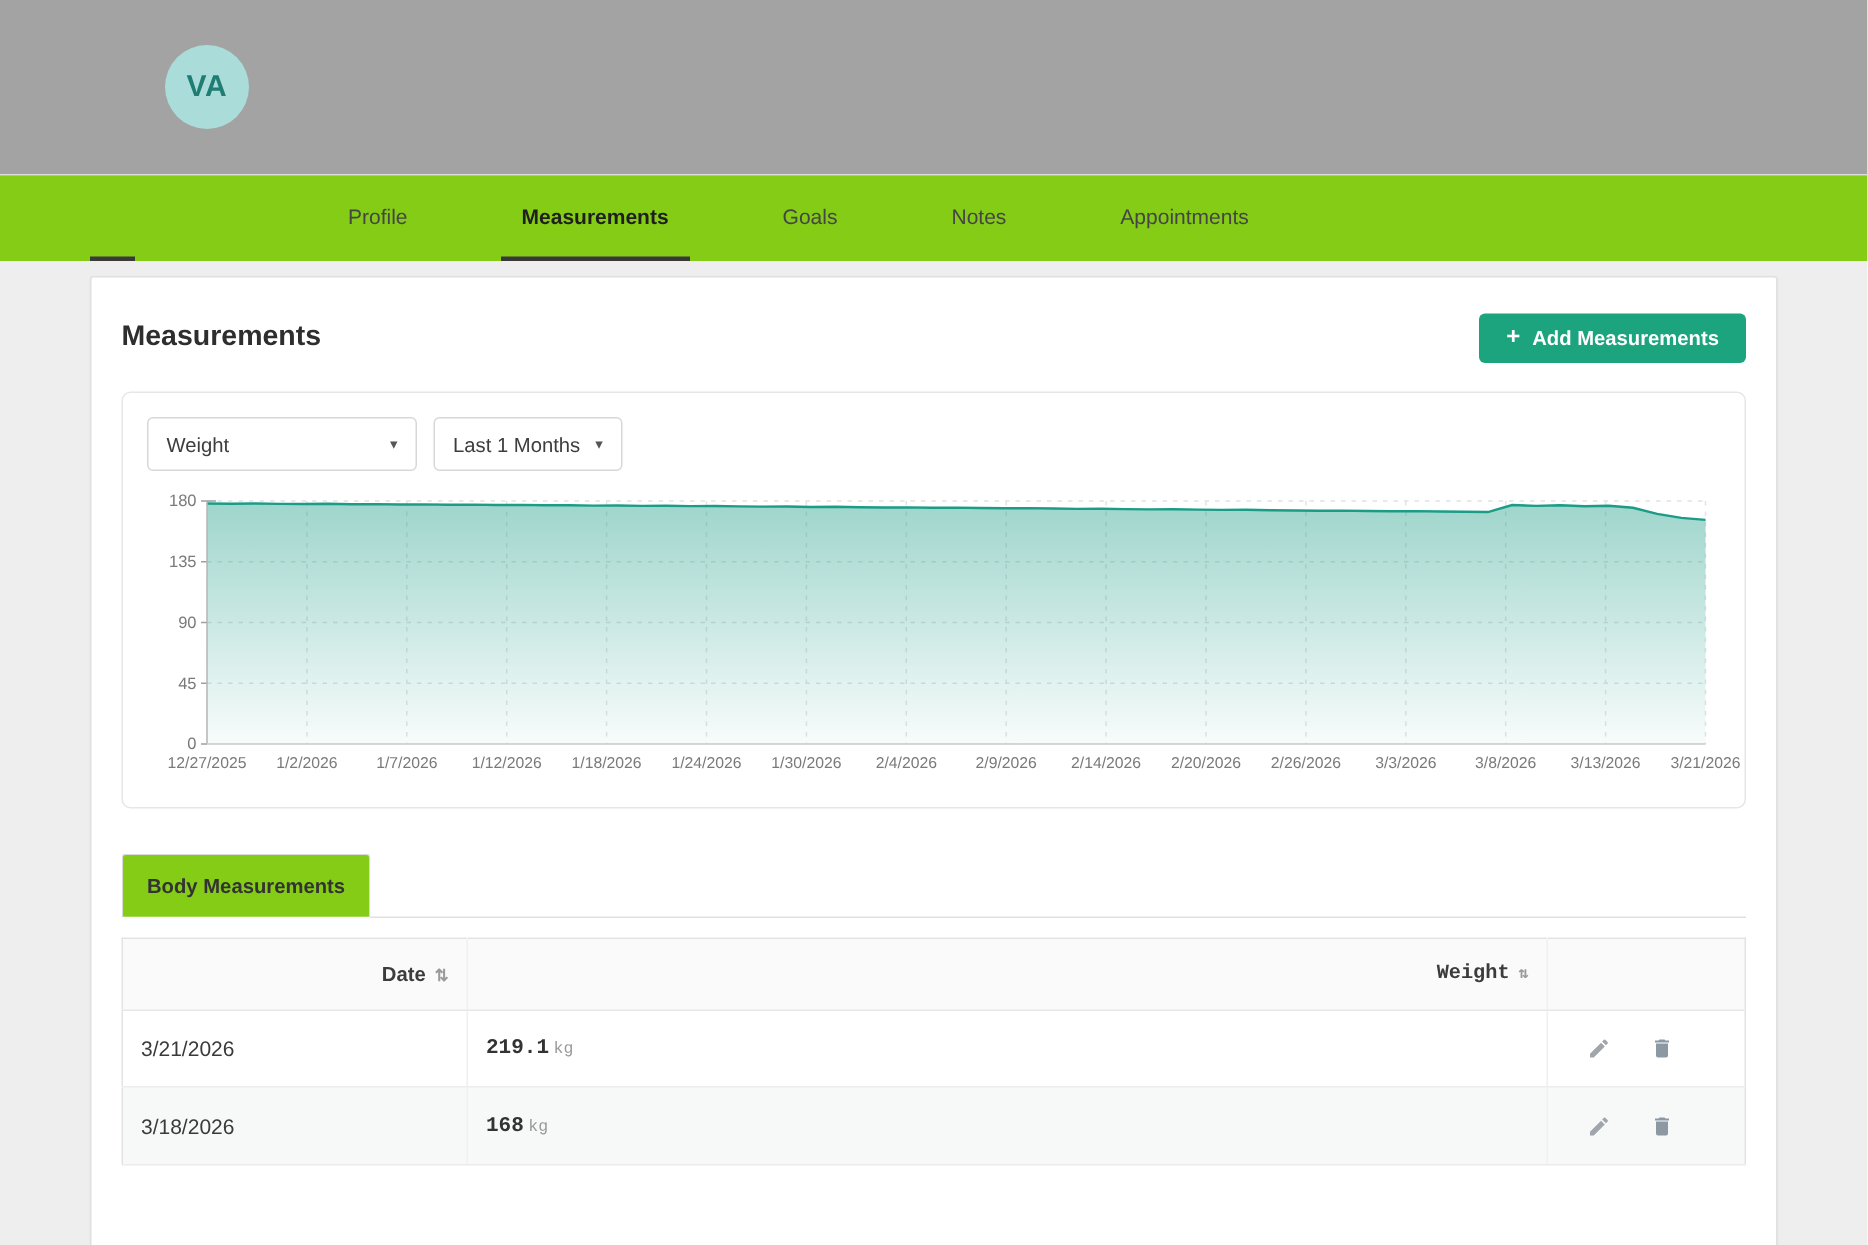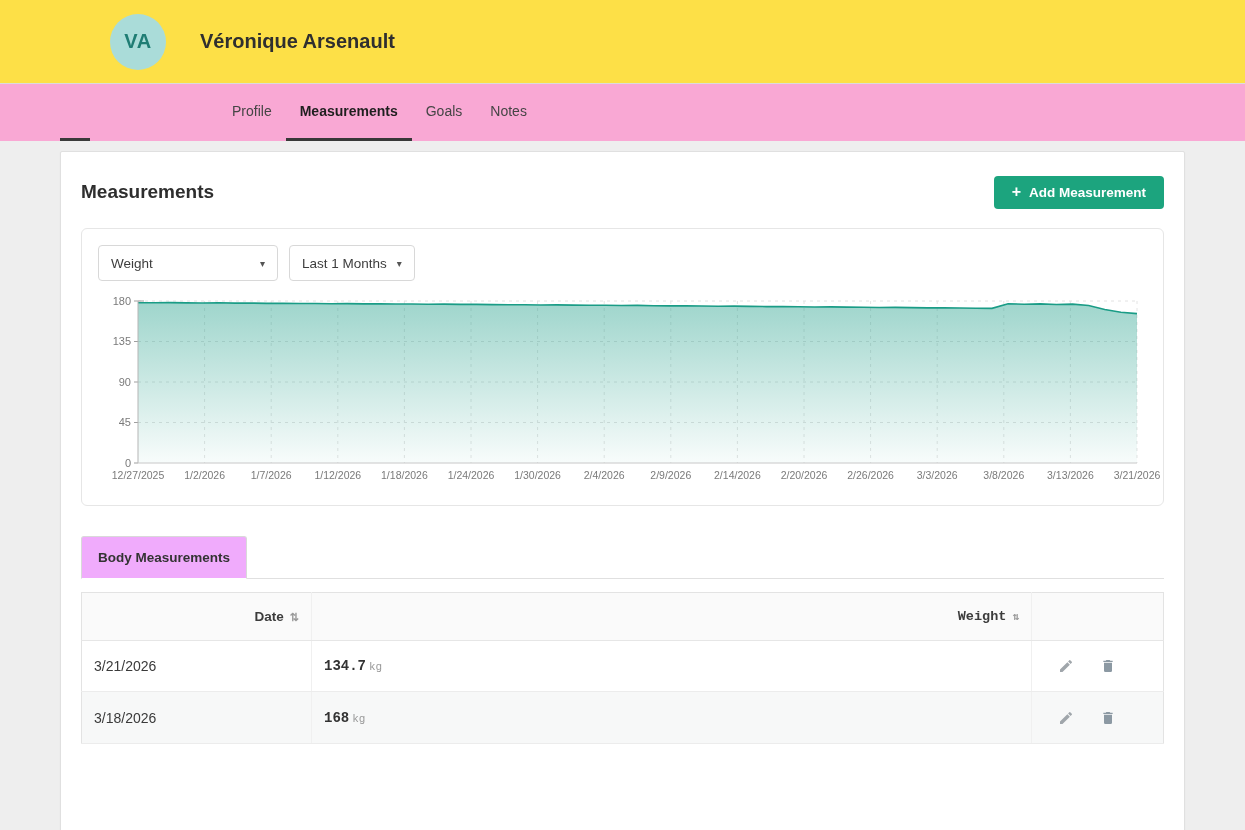--- a/index.html
+++ b/index.html
@@ -5,35 +5,35 @@
   * { box-sizing: border-box; margin: 0; padding: 0; }
   html,body { width:1245px; height:830px; overflow:hidden; }
   body {
     font-family: "Liberation Sans", sans-serif;
     background:#eeeeee; color:#333;
   }
   :root { --accent:#1ca47e; --chart-line:#1a9c86; }
 
   
   .topbar {
-    height:84px; background:#fde047; border-bottom:1px solid #dcdcdc;
+    height:117px; background:#a3a3a3; border-bottom:1px solid #dcdcdc;
     display:flex; align-items:center; padding-left:110px;
   }
   .avatar {
     width:56px; height:56px; border-radius:50%;
     background:#aadcd9; color:#1f7d74;
     display:flex; align-items:center; justify-content:center;
     font-size:20px; font-weight:700; letter-spacing:.5px;
   }
   .client-name { margin-left:34px; font-size:20px; font-weight:700; color:#2f2f2f; }
 
   
   .tabstrip {
-    height:57px; background:#f9a8d4; position:relative;
-    display:flex; align-items:stretch; padding-left:218px;
+    height:57px; background:#84cc16; position:relative;
+    display:flex; align-items:stretch; padding-left:218px;gap:48px;
   }
   .tabstrip .left-rule {
     position:absolute; left:60px; bottom:0; width:30px; height:3px; background:#3a3a3a;
   }
   .tab {
     display:flex; align-items:center; padding:0 14px; cursor:pointer;
     font-size:14px; color:#454545; border-bottom:3px solid transparent;
   }
   .tab.active { color:#1f1f1f; font-weight:700; border-bottom-color:#383838; }
 
@@ -65,21 +65,21 @@
     padding:0 12px; font-size:13.5px; color:#3d3d3d; cursor:pointer; gap:10px;
   }
   .select.metric { width:180px; }
   .select .caret { font-size:10px; color:#555; }
   .chart-wrap { margin-top:12px; }
   .chart-wrap svg { display:block; overflow:visible; }
 
   
   .bm-tabs { margin-top:30px; border-bottom:1px solid #e0e0e0; display:flex; }
   .bm-tab {
-    background:#f0abfc; border:1px solid #d9d9d9; border-bottom:1px solid #fff;
+    background:#84cc16; border:1px solid #d9d9d9; border-bottom:1px solid #fff;
     margin-bottom:-1px; border-radius:3px 3px 0 0;
     padding:13px 16px; font-size:13.5px; font-weight:700; color:#333; cursor:pointer;
   }
   table.measure { margin-top:13px; width:100%; border-collapse:collapse; border:1px solid #e3e3e3; }
   table.measure col.c-date { width:230px; }
   table.measure col.c-act  { width:132px; }
   table.measure th {
     background:#fafafa; text-align:right; font-size:13.5px; font-weight:700; color:#3c3c3c;
     padding:16px 12px; border-bottom:1px solid #e6e6e6; cursor:pointer;
   }
@@ -91,47 +91,49 @@
   .w-unit { font-size:11px; color:#9a9a9a; margin-left:3px; }
   .act-cell { white-space:nowrap; padding-left:24px !important; }
   .icon-btn { background:none; border:none; cursor:pointer; padding:2px; margin-right:14px; }
   .icon-btn svg { vertical-align:middle; }
 </style>
 </head>
 <body>
 
 <header class="topbar">
   <div class="avatar">VA</div>
-  <div class="client-name">Véronique Arsenault</div>
 </header>
 
 <nav class="tabstrip">
   <span class="left-rule"></span>
 <div class="tab">
     <span>Profile</span>
   </div>
     <div class="tab active">
     <span>Measurements</span>
   </div>
     <div class="tab">
     <span>Goals</span>
   </div>
     <div class="tab">
     <span>Notes</span>
   </div>
+    <div class="tab">
+    <span>Appointments</span>
+  </div>
   </nav>
 
 <main class="page">
   <section class="card">
 
     <div class="card-head">
       <h1 class="page-title">Measurements</h1>
       <button class="btn-add">
         <span class="plus">+</span>
-        <span>Add Measurement</span>
+        <span>Add Measurements</span>
       </button>
     </div>
 
     <div class="chart-panel">
       <div class="chart-controls">
         <div class="select metric">
           <span>Weight</span>
           <span class="caret">▾</span>
         </div>
         <div class="select range">
@@ -219,21 +221,21 @@
           <th>
             <span>Weight</span><span class="sort-ico">⇅</span>
           </th>
           <th></th>
         </tr>
       </thead>
       <tbody>
           <tr>
     <td>3/21/2026</td>
     <td>
-      <span class="w-val">134.7</span><span class="w-unit">kg</span>
+      <span class="w-val">219.1</span><span class="w-unit">kg</span>
     </td>
     <td class="act-cell">
       <button class="icon-btn">
         <svg width="16" height="16" viewBox="0 0 24 24" fill="#a0a6ab">
                   <path d="M3 17.25V21h3.75L17.81 9.94l-3.75-3.75L3 17.25zM20.71 7.04a1 1 0 0 0 0-1.41l-2.34-2.34a1 1 0 0 0-1.41 0l-1.83 1.83 3.75 3.75 1.83-1.83z"></path>
                 </svg>
       </button>
       <button class="icon-btn">
         <svg width="16" height="16" viewBox="0 0 24 24" fill="#8c99a3">
                   <path d="M6 19a2 2 0 0 0 2 2h8a2 2 0 0 0 2-2V7H6v12zM19 4h-3.5l-1-1h-5l-1 1H5v2h14V4z"></path>

